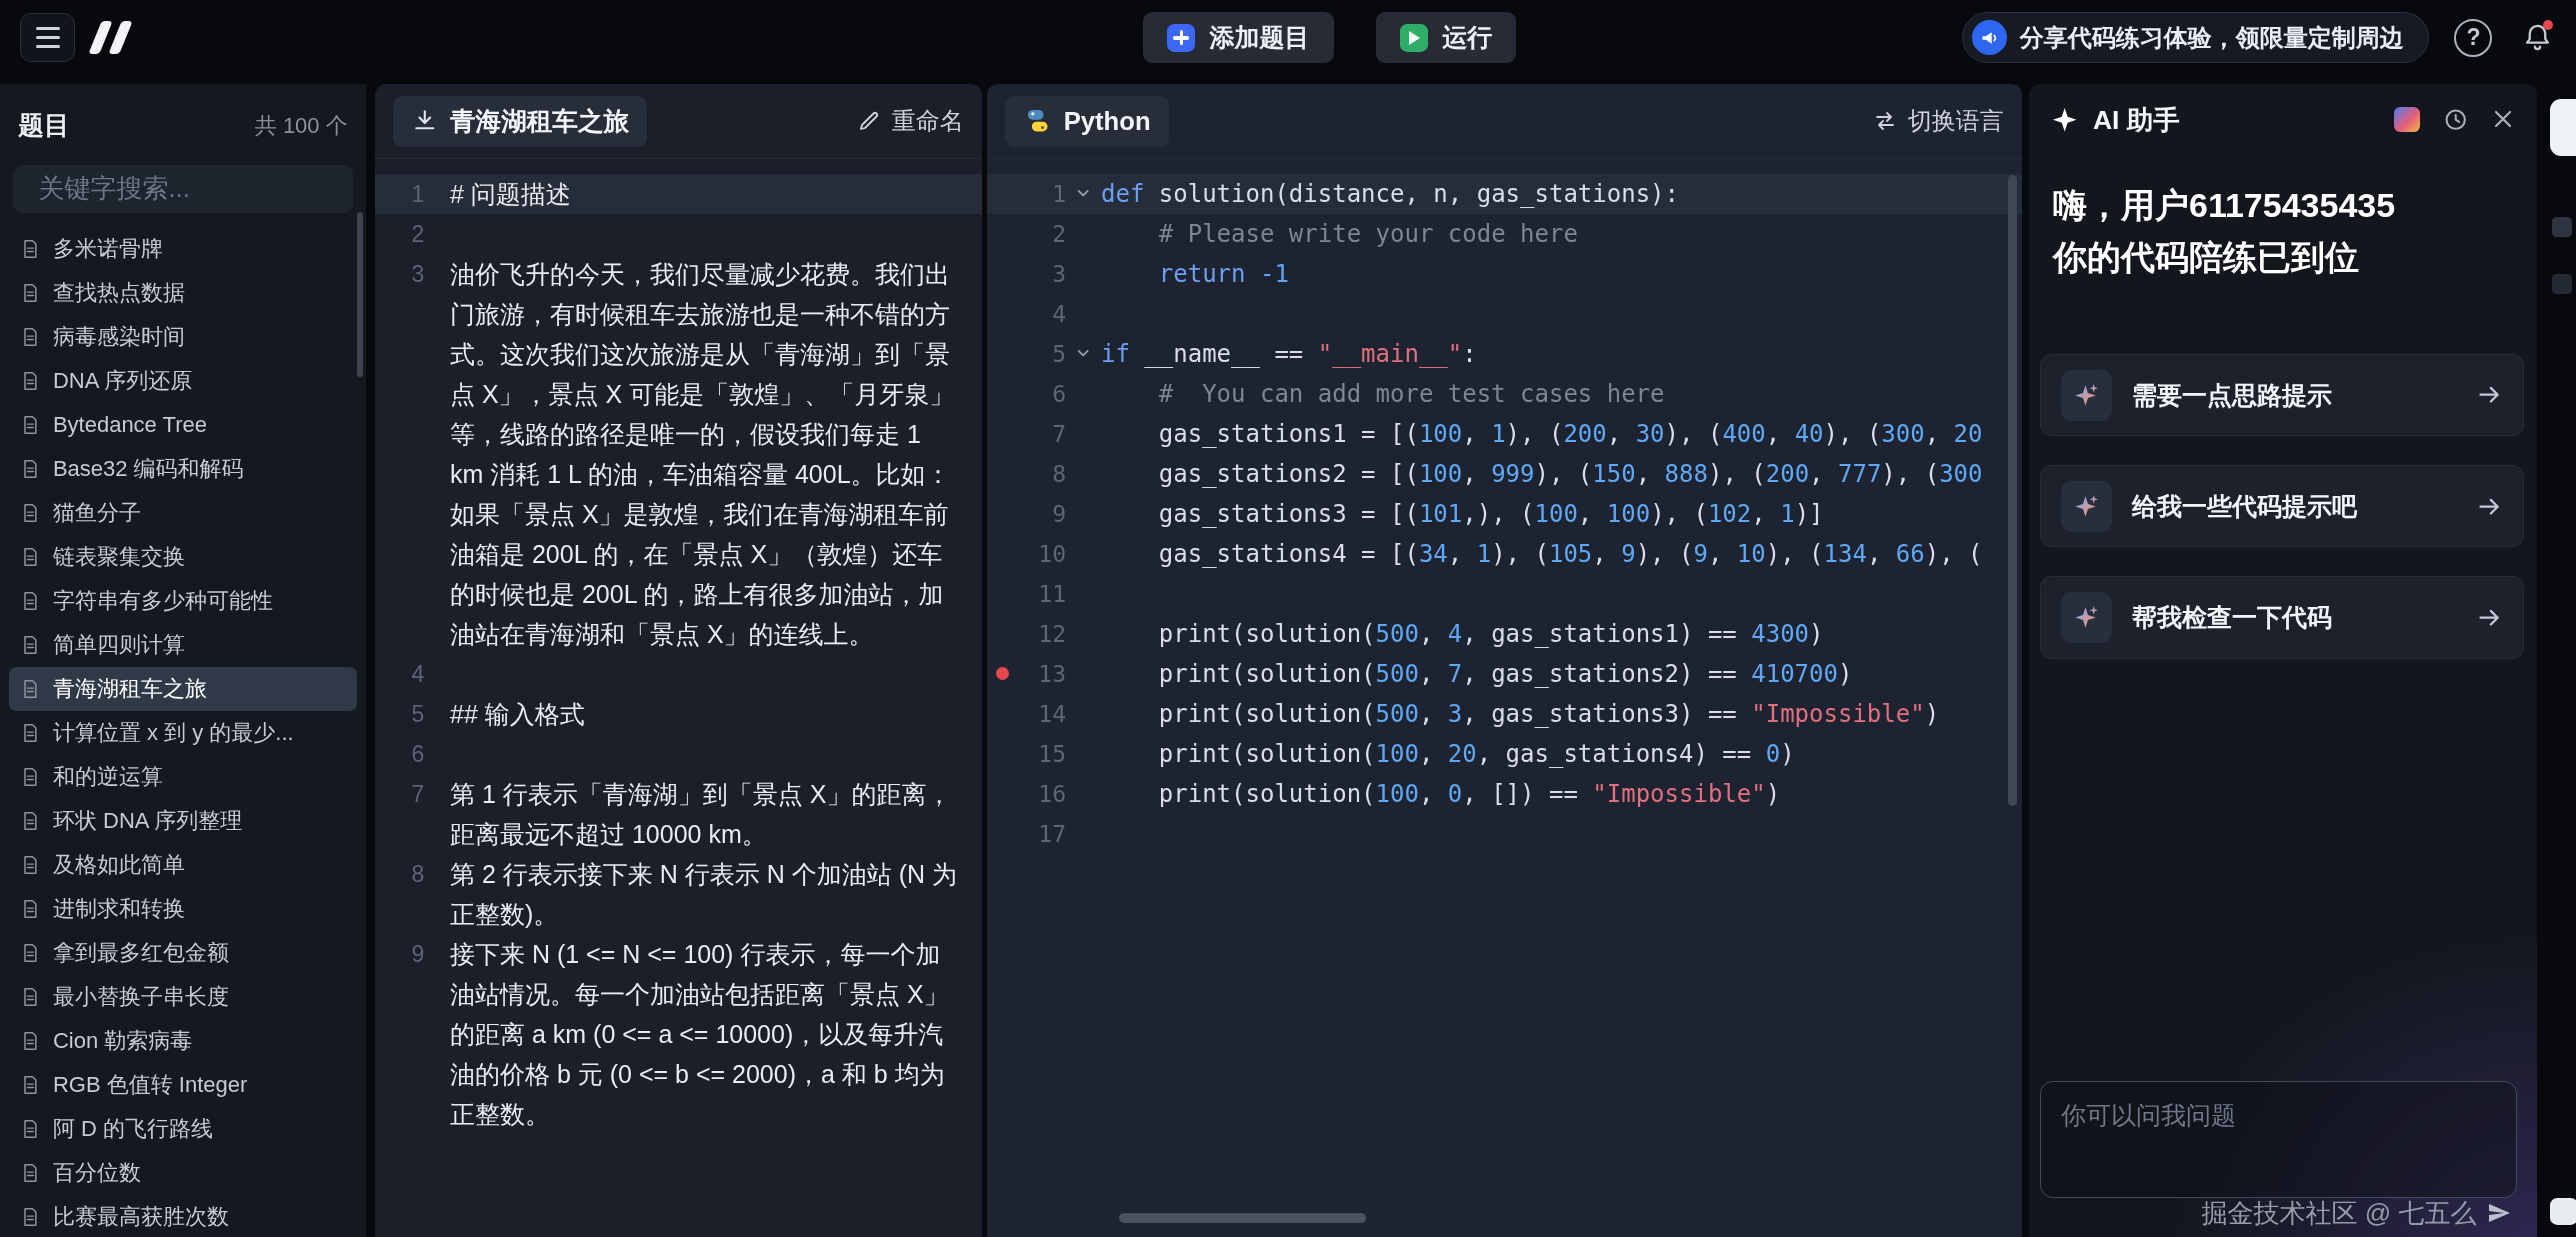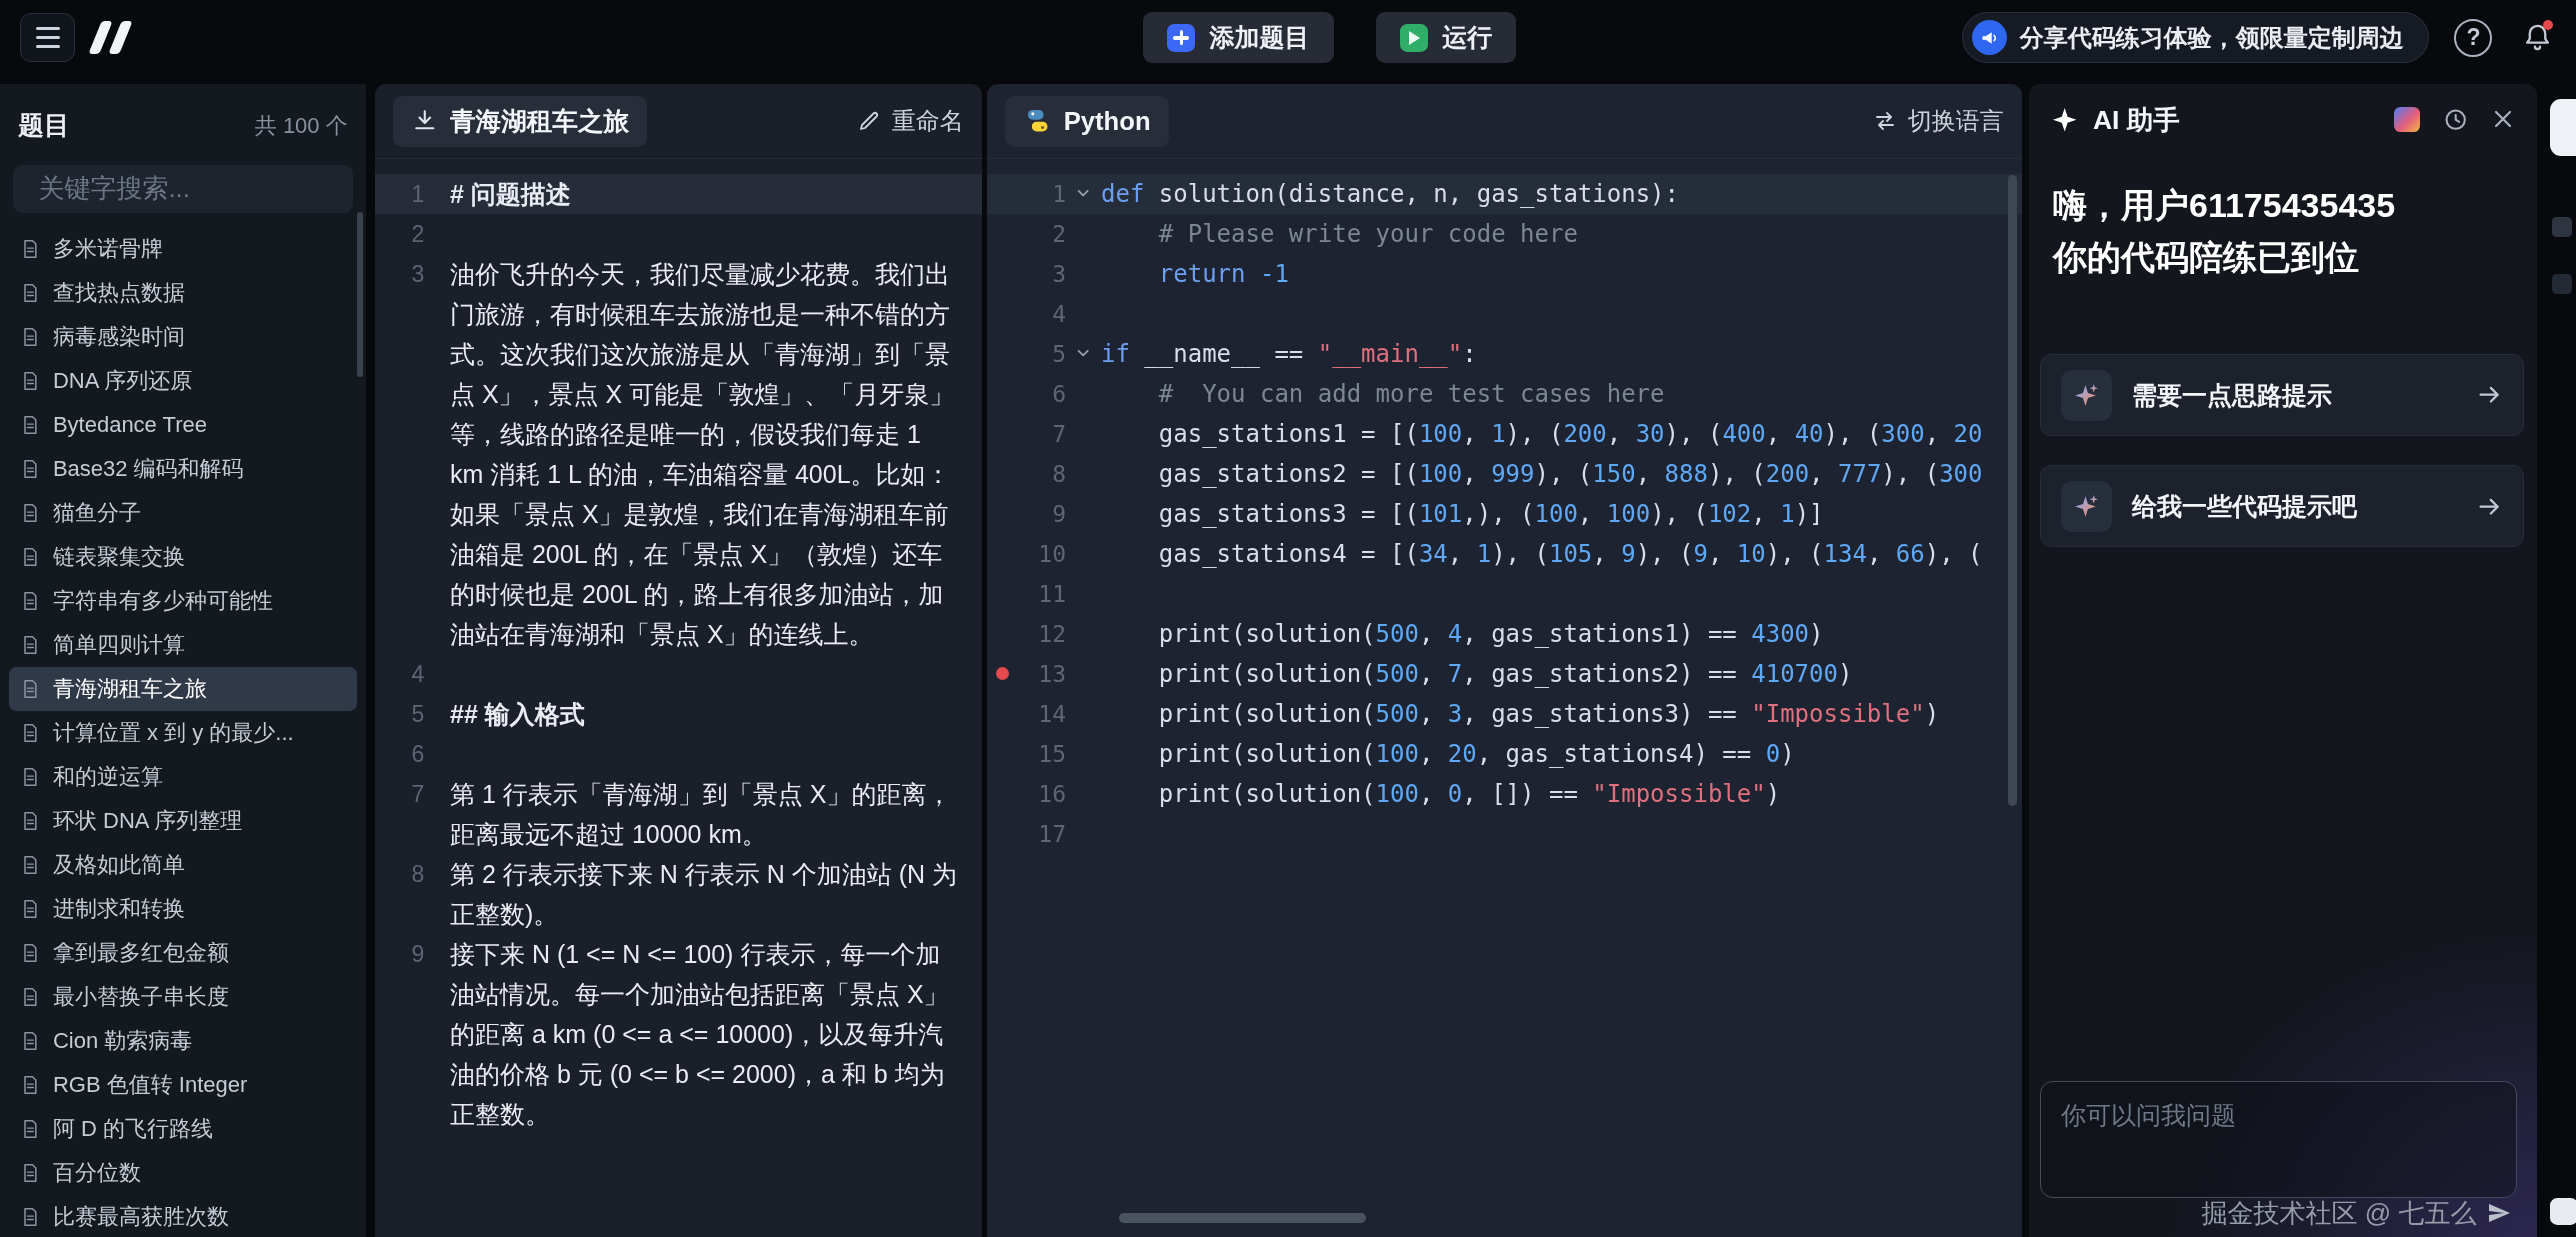--- a/index.html
+++ b/index.html
@@ -53,21 +53,21 @@
   
   .phead { height:75px; display:flex; align-items:center; padding:0 18.3px; border-bottom:0.9px solid #272d38; }
   .chip { display:flex; align-items:center; gap:12.8px; background:#272d39; border-radius:9.1px; padding:0 18.3px; height:51px; font-size:25.6px; font-weight:700; color:#f4f6fa; cursor:pointer; }
   .hd-right { margin-left:auto; display:flex; align-items:center; gap:11px; font-size:24px; color:#cfd3db; cursor:pointer; }
 
   
   .desc-content { padding-top:14.6px; }
   .drow { display:flex; min-height:40px; }
   .drow .g { flex:0 0 75px; text-align:right; padding-right:25.6px; line-height:40px; font-size:23px; color:#5d6472; }
   .drow .t { flex:1; font-size:25px; line-height:40px; color:#e9ecf2; padding-right:24px; min-height:40px; }
-  .drow.heading .t { font-weight:700; }
+  .drow.heading .t { font-weight:400; }
   .drow.active { background:#262c38; }
 
   
   .code-content { padding-top:14.6px; }
   .crow { display:flex; align-items:center; height:40px; }
   .crow.active { background:#252c3a; }
   .bpcol { flex:0 0 31px; display:flex; justify-content:center; }
   .bpdot { width:13.7px; height:13.7px; border-radius:50%; background:#e5484d; }
   .cn { flex:0 0 48px; text-align:right; font-family:"DejaVu Sans Mono",monospace; font-size:23px; color:#5f6673; }
   .foldcol { flex:0 0 35px; display:flex; justify-content:center; align-items:center; }
@@ -582,20 +582,34 @@
             <path d="M21 3 L22 6 L25 7 L22 8 L21 11 L20 8 L17 7 L20 6 Z" fill="url(#sparkGrad)"></path>
           </svg>
 </span>
         <span class="card-label">给我一些代码提示吧</span>
         <span class="card-arrow">
   <svg width="27.4" height="27.4" viewBox="0 0 24 24">
             <path d="M4 12h15M13 6l6 6-6 6" fill="none" stroke="#c2c9d4" stroke-width="2" stroke-linecap="round" stroke-linejoin="round"></path>
           </svg>
 </span>
       </div>
+      <div class="card">
+        <span class="card-ic">
+  <svg width="29" height="29" viewBox="0 0 28 28">
+            <path d="M13 4 L15.4 11.6 L23 14 L15.4 16.4 L13 24 L10.6 16.4 L3 14 L10.6 11.6 Z" fill="url(#sparkGrad)"></path>
+            <path d="M21 3 L22 6 L25 7 L22 8 L21 11 L20 8 L17 7 L20 6 Z" fill="url(#sparkGrad)"></path>
+          </svg>
+</span>
+        <span class="card-label">帮我检查一下代码</span>
+        <span class="card-arrow">
+  <svg width="27.4" height="27.4" viewBox="0 0 24 24">
+            <path d="M4 12h15M13 6l6 6-6 6" fill="none" stroke="#c2c9d4" stroke-width="2" stroke-linecap="round" stroke-linejoin="round"></path>
+          </svg>
+</span>
+      </div>
     </div>
   <div class="ai-input">
     <textarea placeholder="你可以问我问题" style=""></textarea>
   </div>
   <div class="watermark">
     <span>掘金技术社区 @ 七五么</span>
     <svg width="24" height="24" viewBox="0 0 24 24">
         <path d="M2 21l21-9L2 3v7l15 2-15 2v7z" fill="#b9c0cb"></path>
       </svg>
   </div>

